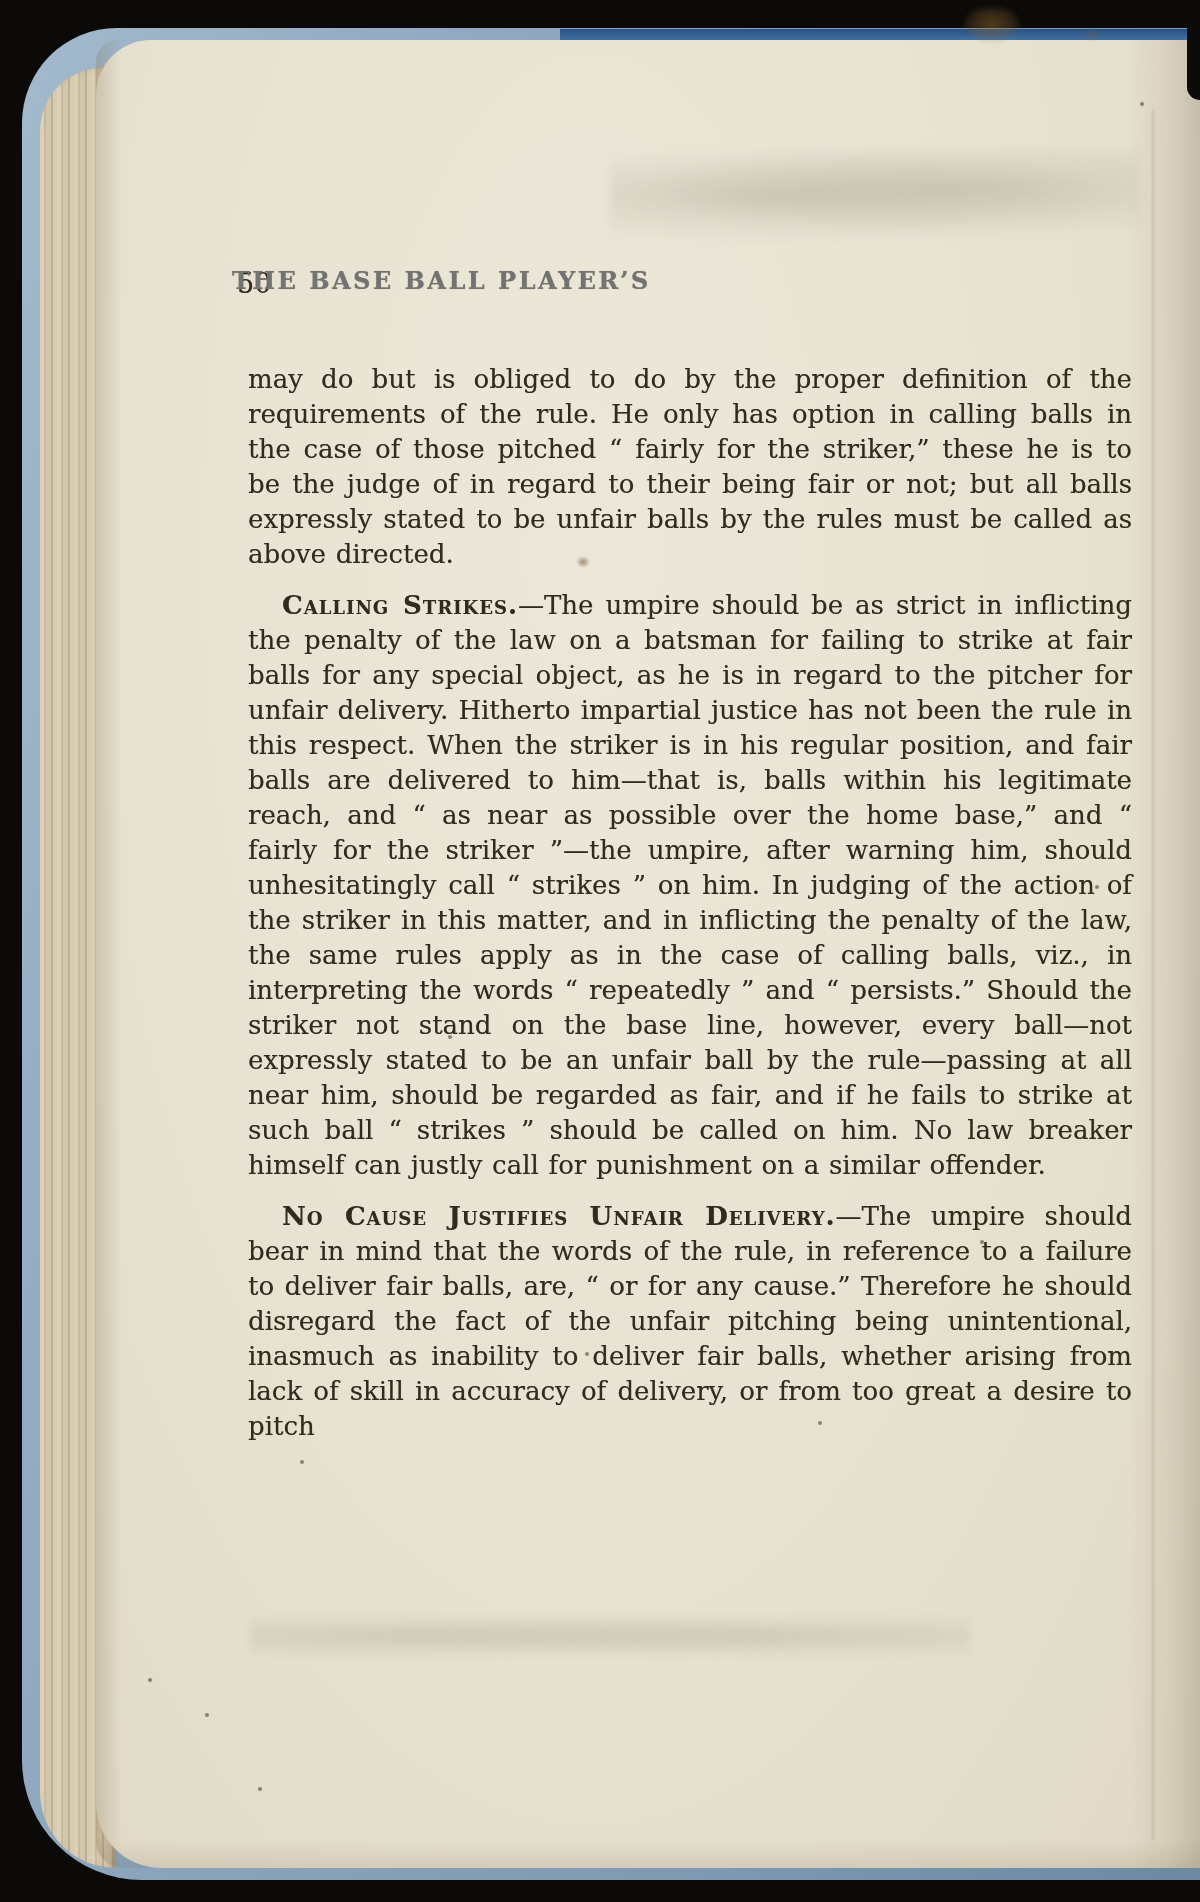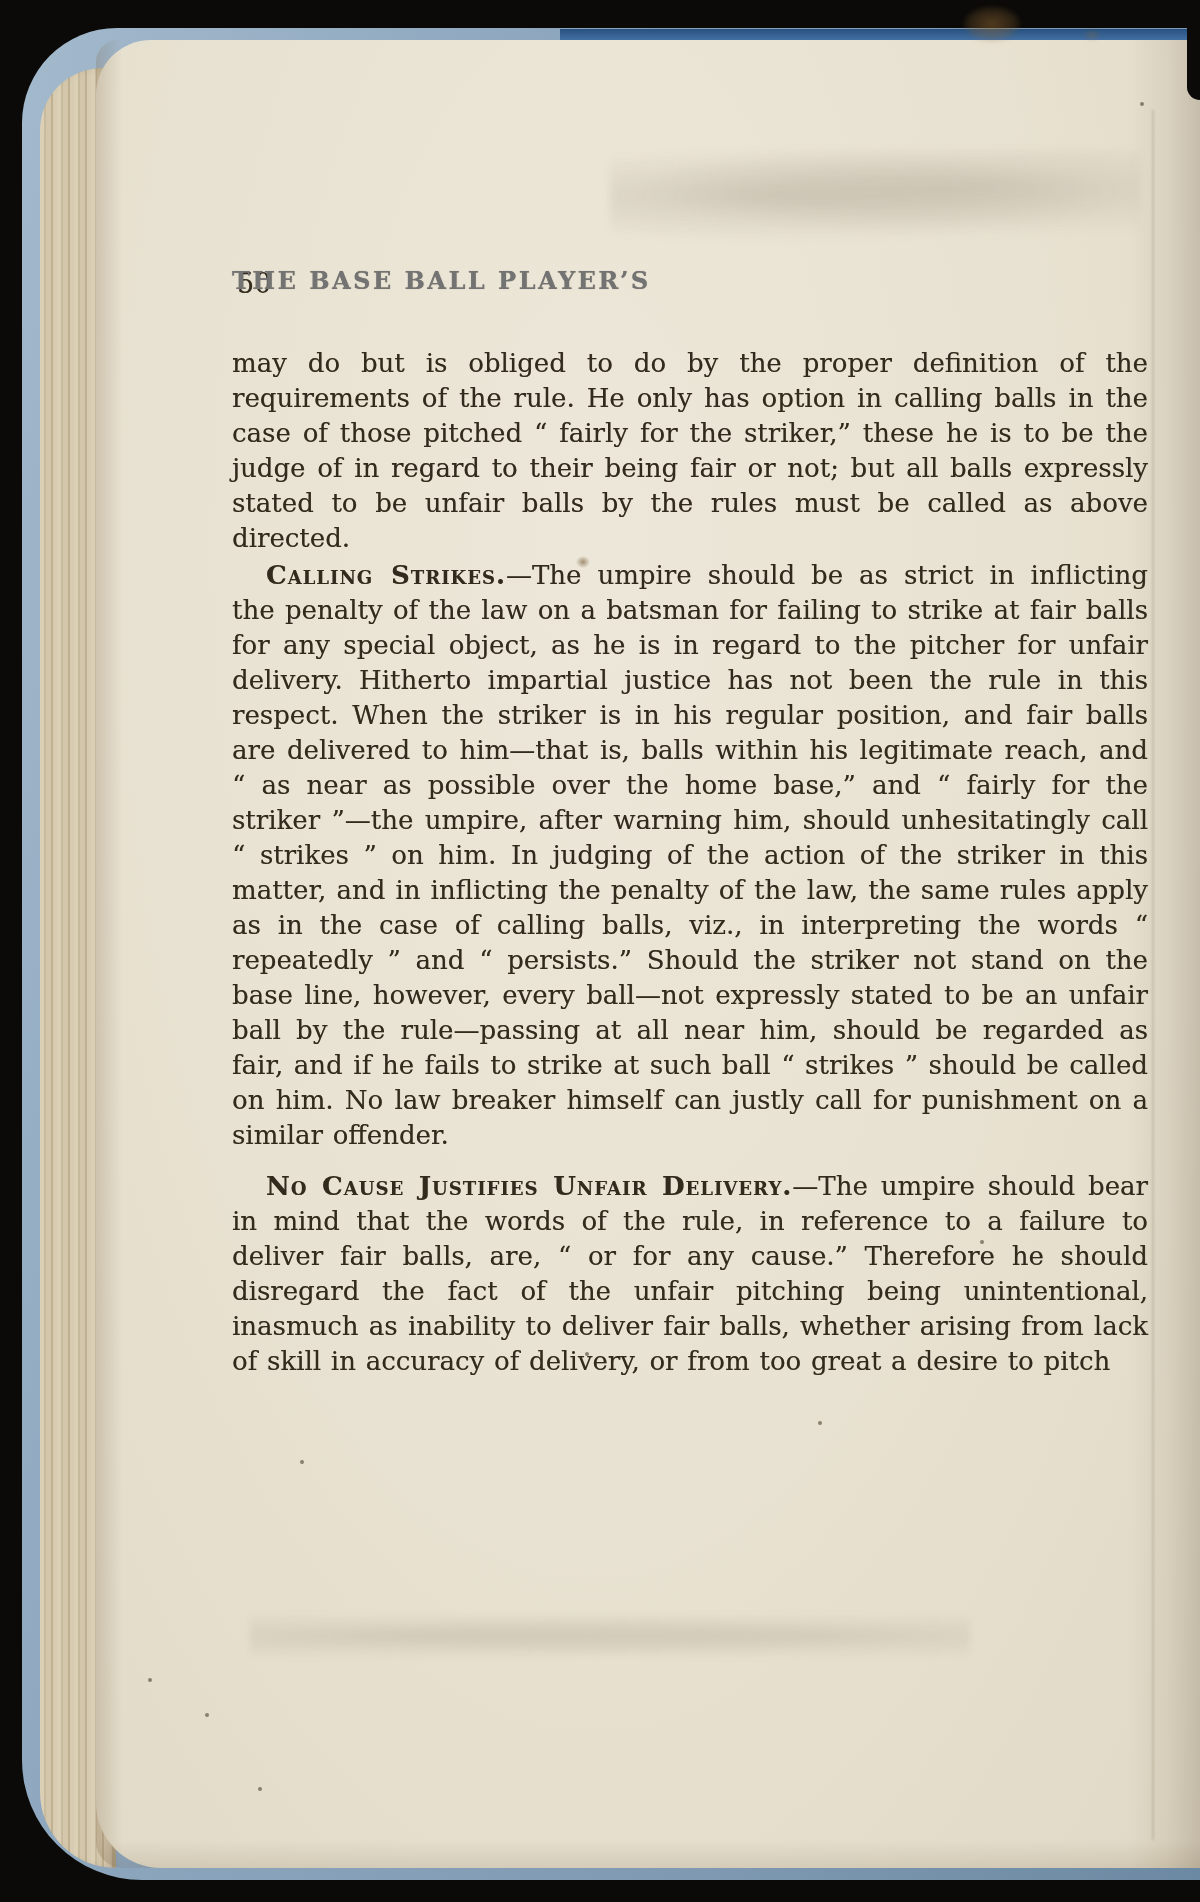--- a/index.html
+++ b/index.html
@@ -67,21 +67,21 @@
     text-align:left;font-size:24px;font-weight:bold;letter-spacing:2.5px;
     color:#737373;
     text-shadow:.2px .3px .7px rgba(47,40,25,.5);
   }
   .body-text{
     position:absolute;left:232px;top:346px;width:916px;
     font-size:26px;line-height:35px;
     text-align:justify;color:#322b1d;word-spacing:1.5px;
     text-shadow:.2px .3px .6px rgba(47,40,25,.45);
   }
-  .body-text p{margin:0;}
+  .body-text p{margin:16px;}
   .body-text p.indent{text-indent:34px;}
   .body-text p + p{margin-top:2px;}
   .body-text p:last-child{margin-top:16px;}
   .sc{font-variant:small-caps;letter-spacing:1px;font-weight:bold;}
   
   .stain{position:absolute;pointer-events:none;}
   .stain-big{
     left:963px;top:6px;width:58px;height:36px;
     background:radial-gradient(ellipse,rgba(139,100,50,.55) 0%,rgba(139,100,50,.25) 55%,transparent 75%);
     filter:blur(2px);border-radius:50%;

